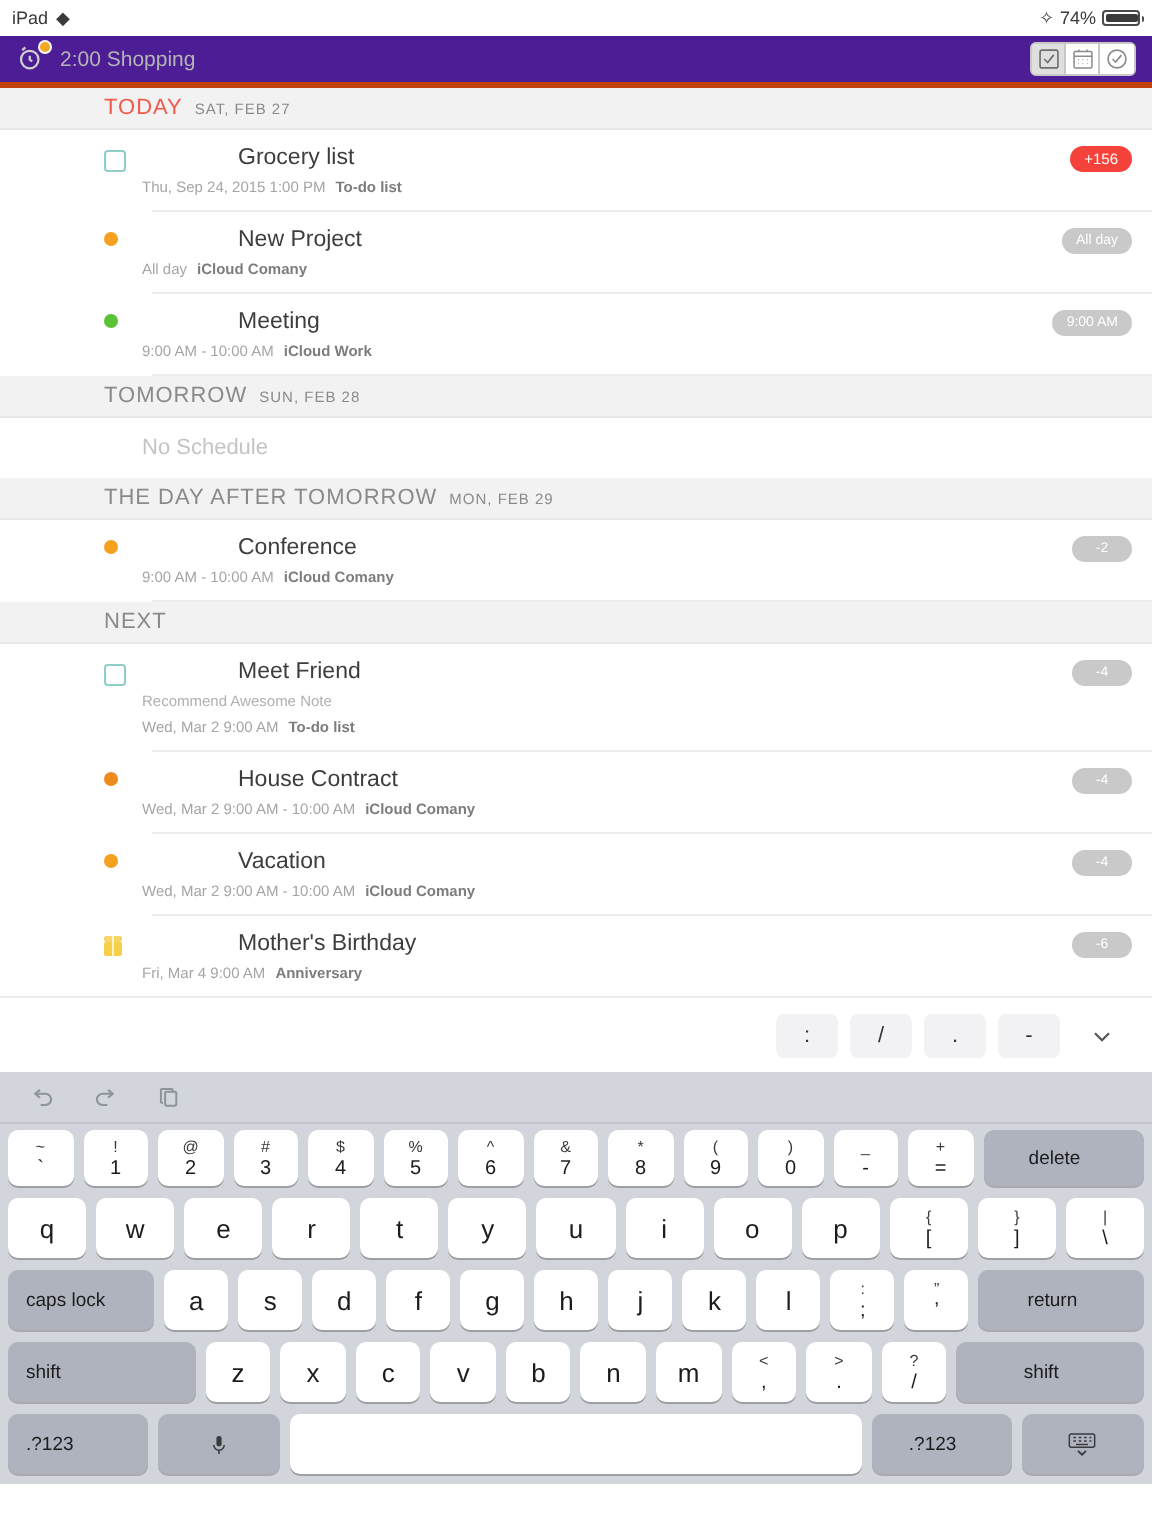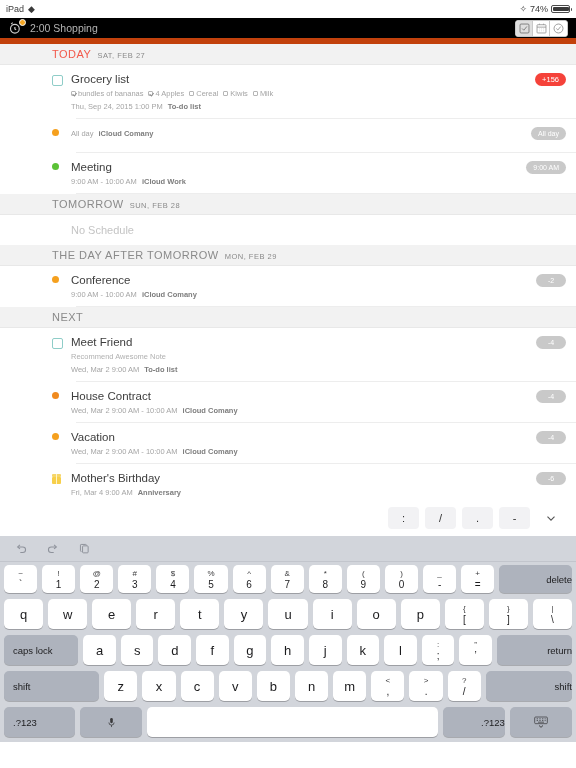--- a/index.html
+++ b/index.html
@@ -45,22 +45,22 @@
     background: #f8443c;
     display: flex; align-items: center; justify-content: center;
   }
   .alarm-btn svg { display: block; }
 
   
   .reminderbar {
     height: 26px; flex: 0 0 26px;
     display: flex; align-items: center;
     padding: 0 8px;
-    background: #000000;
-    border-bottom: 6px solid #c2410c;
+    background: #4c1d95;
+    border-bottom: 3px solid #c2410c;
     position: relative;
   }
   .rb-icon { position: relative; width: 17px; height: 17px; margin-right: 5px; flex: 0 0 17px; }
   .rb-icon .badge-dot {
     position: absolute; right: -1px; top: -1px;
     width: 7px; height: 7px; border-radius: 50%;
     background: #f5a623; border: 1px solid #fafafa;
   }
   .rb-text { font-size: 10.5px; color: #b4b4b4; }
   .seg {
@@ -107,21 +107,21 @@
   .chk {
     width: 11px; height: 11px; border: 1.2px solid #8fcdc8;
     border-radius: 2px; background: #fff; display: block;
   }
   .gift { width: 9px; height: 10px; position: relative; display: block; }
   .gift i.box { position:absolute; left:0; bottom:0; width:9px; height:7px; background:#f7cf4a; border-radius:1px; }
   .gift i.lid { position:absolute; left:0; top:0; width:9px; height:3px; background:#f6d66a; border-radius:1px; }
   .gift i.rib { position:absolute; left:3.6px; top:0; width:1.6px; height:10px; background:#fff4c8; }
 
   .row-body { flex: 1 1 auto; padding-left: 19px; }
-  .row-title { font-size: 11.5px; color: #3d3d3d; line-height: 14px; }
+  .row-title { font-size: 11.5px; color: #3d3d3d; line-height: 14px; margin-left: 48px; }
   .row-sub {
     font-size: 7.5px; color: #a5a5a5; line-height: 11px; margin-top: 2px;
     display: flex; flex-wrap: wrap; gap: 5px; align-items: center;
   }
   .row-sub.note { color: #b0b0b0; }
   .row-sub b { font-weight: bold; color: #7d7d7d; }
   .sub-chk { display: inline-flex; align-items: center; gap: 2px; }
   .mini-box {
     width: 5px; height: 5px; border: 0.8px solid #b6b6b6;
     display: inline-block; position: relative; border-radius: 1px;
@@ -173,21 +173,21 @@
   }
   .key.dual { justify-content: center; gap: 0px; line-height: 1; }
   .key.dual .up { font-size: 8px; color: #3a3a3c; line-height: 10px; }
   .key.dual .lo { font-size: 10px; color: #1c1c1e; line-height: 11px; }
   .key.mod {
     background: #aeb3bd; color: #1c1c1e; font-size: 9.5px;
     box-shadow: 0 1px 0 rgba(0,0,0,.2);
     justify-content: center;
   }
   .key.mod.lbl-left { align-items: flex-start; padding-left: 9px; }
-  .key.mod.lbl-right { align-items: flex-end; }
+  .key.mod.lbl-right { align-items: center; padding-right: 9px; }
   .key.space { flex: 7 1 0; background: #ffffff; }
   .row-num .key { height: 28px; }
   .row-num .key.delete { flex: 2.2 1 0; }
   .row-q .key.tab { flex: 1.7 1 0; }
   .row-a .key.caps { flex: 2.0 1 0; }
   .row-a .key.ret { flex: 2.3 1 0; }
   .row-z .key.shiftl { flex: 2.6 1 0; }
   .row-z .key.shiftr { flex: 2.6 1 0; }
   .row-sp .key.num { flex: 1.5 1 0; }
   .row-sp .key.mic { flex: 1.5 1 0; }
@@ -253,53 +253,32 @@
         <span class="sh-main">TODAY</span>
         <span>SAT, FEB 27</span>
       </div>
       <div class="row">
         <span class="marker">
           <span class="chk"></span>
         </span>
         <div class="row-body">
           <div class="row-title">Grocery list</div>
           <div class="row-sub">
-            <span class="sub-chk">
-              <i class="mini-box on"></i>
-              <span>bundles of bananas</span>
-            </span>
-            <span class="sub-chk">
-              <i class="mini-box on"></i>
-              <span>4 Apples</span>
-            </span>
-            <span class="sub-chk">
-              <i class="mini-box"></i>
-              <span>Cereal</span>
-            </span>
-            <span class="sub-chk">
-              <i class="mini-box"></i>
-              <span>Kiwis</span>
-            </span>
-            <span class="sub-chk">
-              <i class="mini-box"></i>
-              <span>Milk</span>
-            </span>
-          </div>
-          <div class="row-sub">
             <span>Thu, Sep 24, 2015 1:00 PM</span>
             <b>To-do list</b>
           </div>
         </div>
         <span class="pill red">+156</span>
       </div>
       <div class="row">
         <span class="marker">
           <span class="dot" style="background:#f5a01e"></span>
         </span>
         <div class="row-body">
+          <div class="row-title">New Project</div>
           <div class="row-sub">
             <span>All day</span>
             <b>iCloud Comany</b>
           </div>
         </div>
         <span class="pill">All day</span>
       </div>
       <div class="row">
         <span class="marker">
           <span class="dot" style="background:#5bc236"></span>

